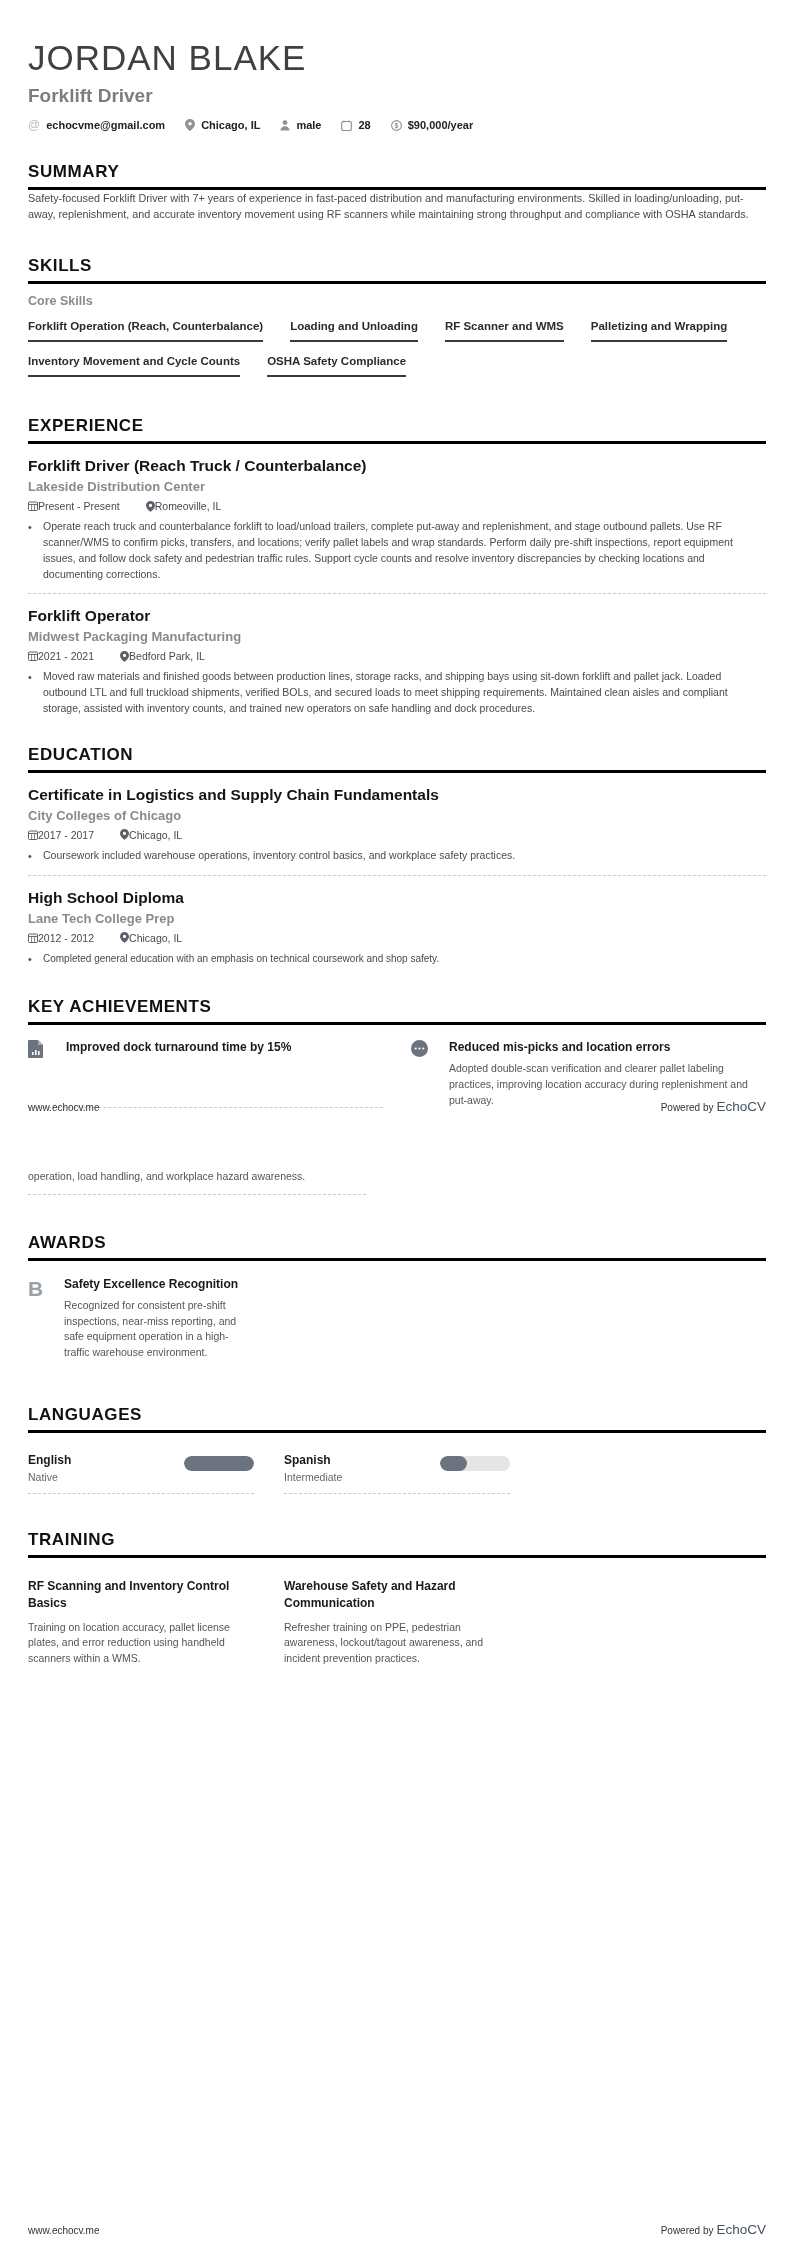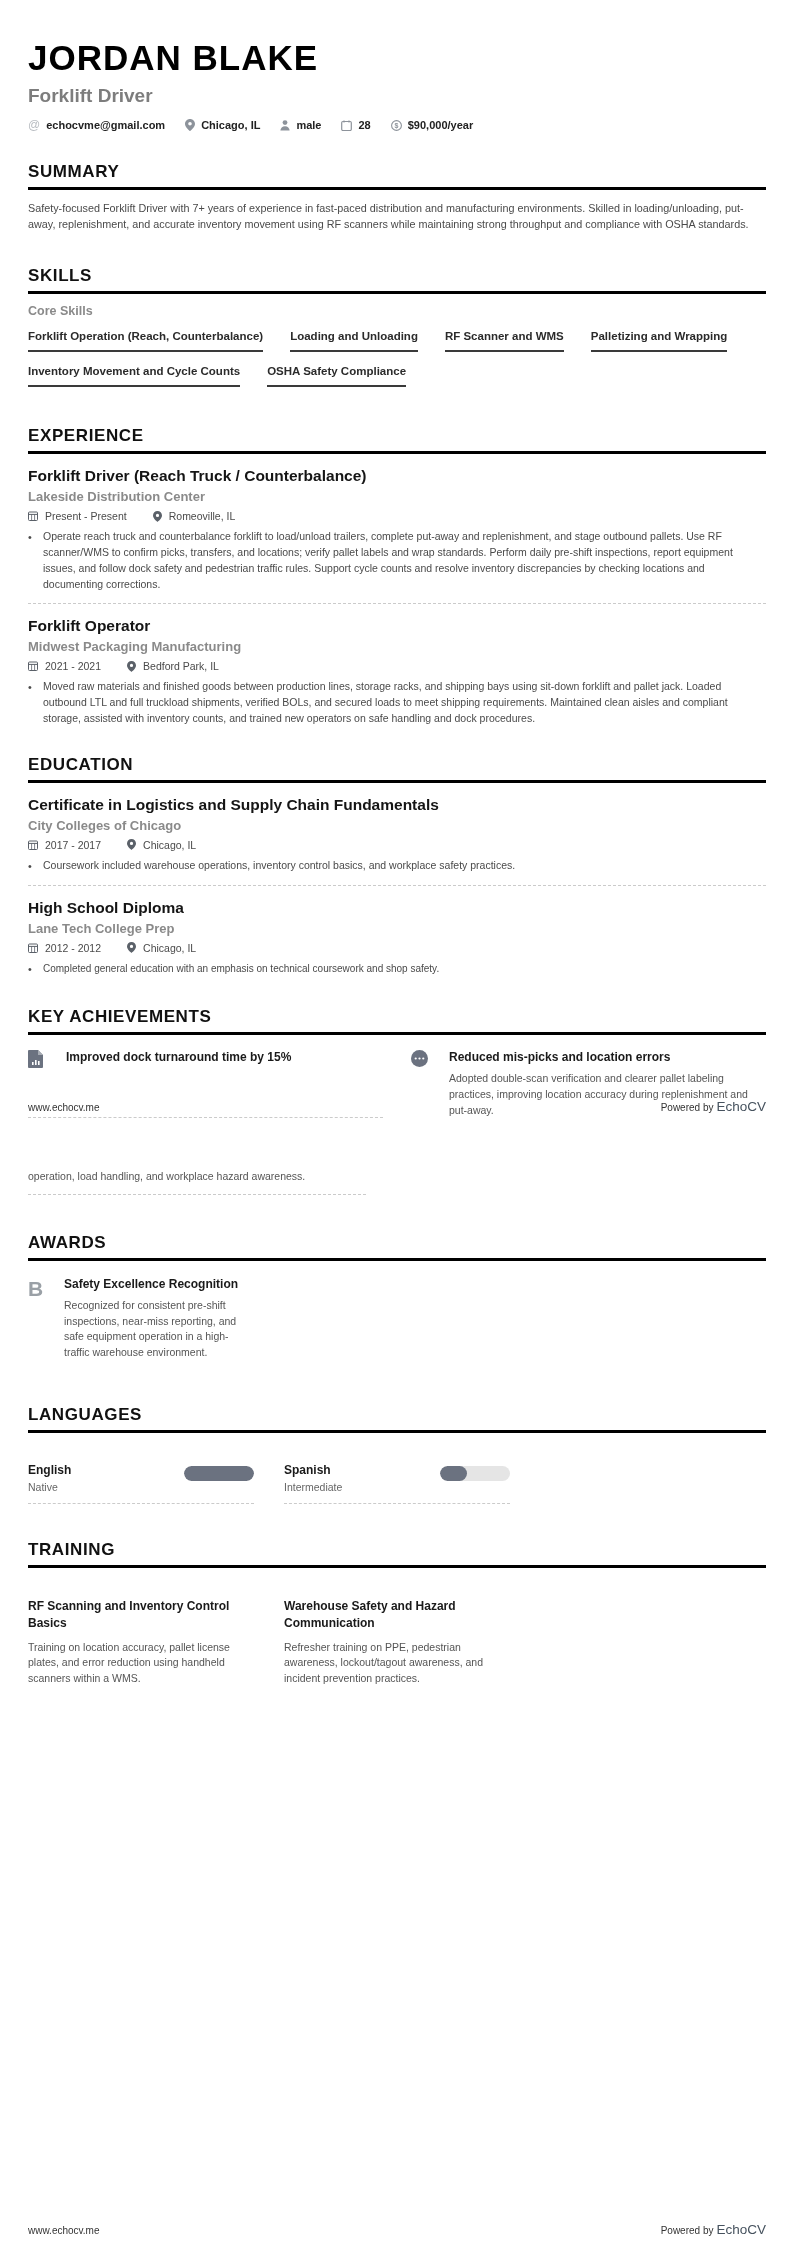--- a/index.html
+++ b/index.html
@@ -15,23 +15,23 @@
     position: relative;
     background: #fff;
     padding: 0 28px;
     overflow: hidden;
   }
 
   
   .name {
     padding-top: 38px;
     font-size: 35px;
-    font-weight: 700;
+    font-weight: 400;
     letter-spacing: 1px;
-    color: #000000;
+    color: #404040;
   }
   .job-title {
     margin-top: 7px;
     font-size: 19px;
     font-weight: 700;
     color: #7d7d7d;
   }
   .contact-row {
     margin-top: 11px;
     display: flex;
@@ -54,21 +54,21 @@
     letter-spacing: .6px;
     color: #111;
     padding-bottom: 5px;
     border-bottom: 3px solid #000;
   }
   .body-text {
     font-size: 10.8px;
     line-height: 1.5;
     color: #4a4a4a;
   }
-  .summary-text { margin-top: 10px; }
+  .summary-text { margin-top: 0; }
 
   
   .skills-group-label {
     margin: 10px 0 12px;
     font-size: 12.5px;
     font-weight: 700;
     color: #8a8a8a;
   }
   .skill-chips { display: flex; flex-wrap: wrap; }
   .skill-chip {
@@ -85,31 +85,31 @@
   .entry-title { font-size: 15.5px; font-weight: 800; color: #151515; }
   .entry-org { margin-top: 4px; font-size: 13px; font-weight: 700; color: #8a8a8a; }
   .entry-meta {
     margin-top: 6px;
     display: flex;
     align-items: center;
     gap: 26px;
     font-size: 10.5px;
     color: #4a4a4a;
   }
-  .meta-item { display: flex; align-items: center; gap: 7px; }
+  .meta-item { display: flex; align-items: center; gap: 0; }
   .micon { display: inline-flex; color: #5b6169; }
   .micon svg { display: block; }
   .bullet-row { margin-top: 7px; display: flex; }
   .bullet-marker { width: 15px; flex: 0 0 15px; color: #4a4a4a; font-size: 10.8px; line-height: 1.5; }
   .bullet-text { flex: 1; }
   .dashed-sep { border-bottom: 1px dashed #cbcbcb; margin-top: 11px; }
 
   
   .grid-2 { display: grid; grid-template-columns: 1fr 1fr; column-gap: 28px; margin-top: 14px; }
-  .grid-3 { display: grid; grid-template-columns: 1fr 1fr 1fr; column-gap: 30px; margin-top: 30px; }
+  .grid-3 { display: grid; grid-template-columns: 1fr 1fr 1fr; column-gap: 30px; margin-top: 20px; }
 
   
   .ach-item { display: flex; gap: 16px; }
   .ach-icon { flex: 0 0 22px; color: #6b7280; padding-top: 1px; }
   .ach-title { font-size: 12px; font-weight: 700; color: #1a1a1a; line-height: 1.35; }
   .ach-text { margin-top: 6px; font-size: 10.5px; line-height: 1.5; color: #555; }
   .ach-dashed { border-bottom: 1px dashed #cbcbcb; padding-bottom: 14px; }
 
   
   .cert-title { font-size: 12px; font-weight: 700; color: #1a1a1a; line-height: 1.45; }

